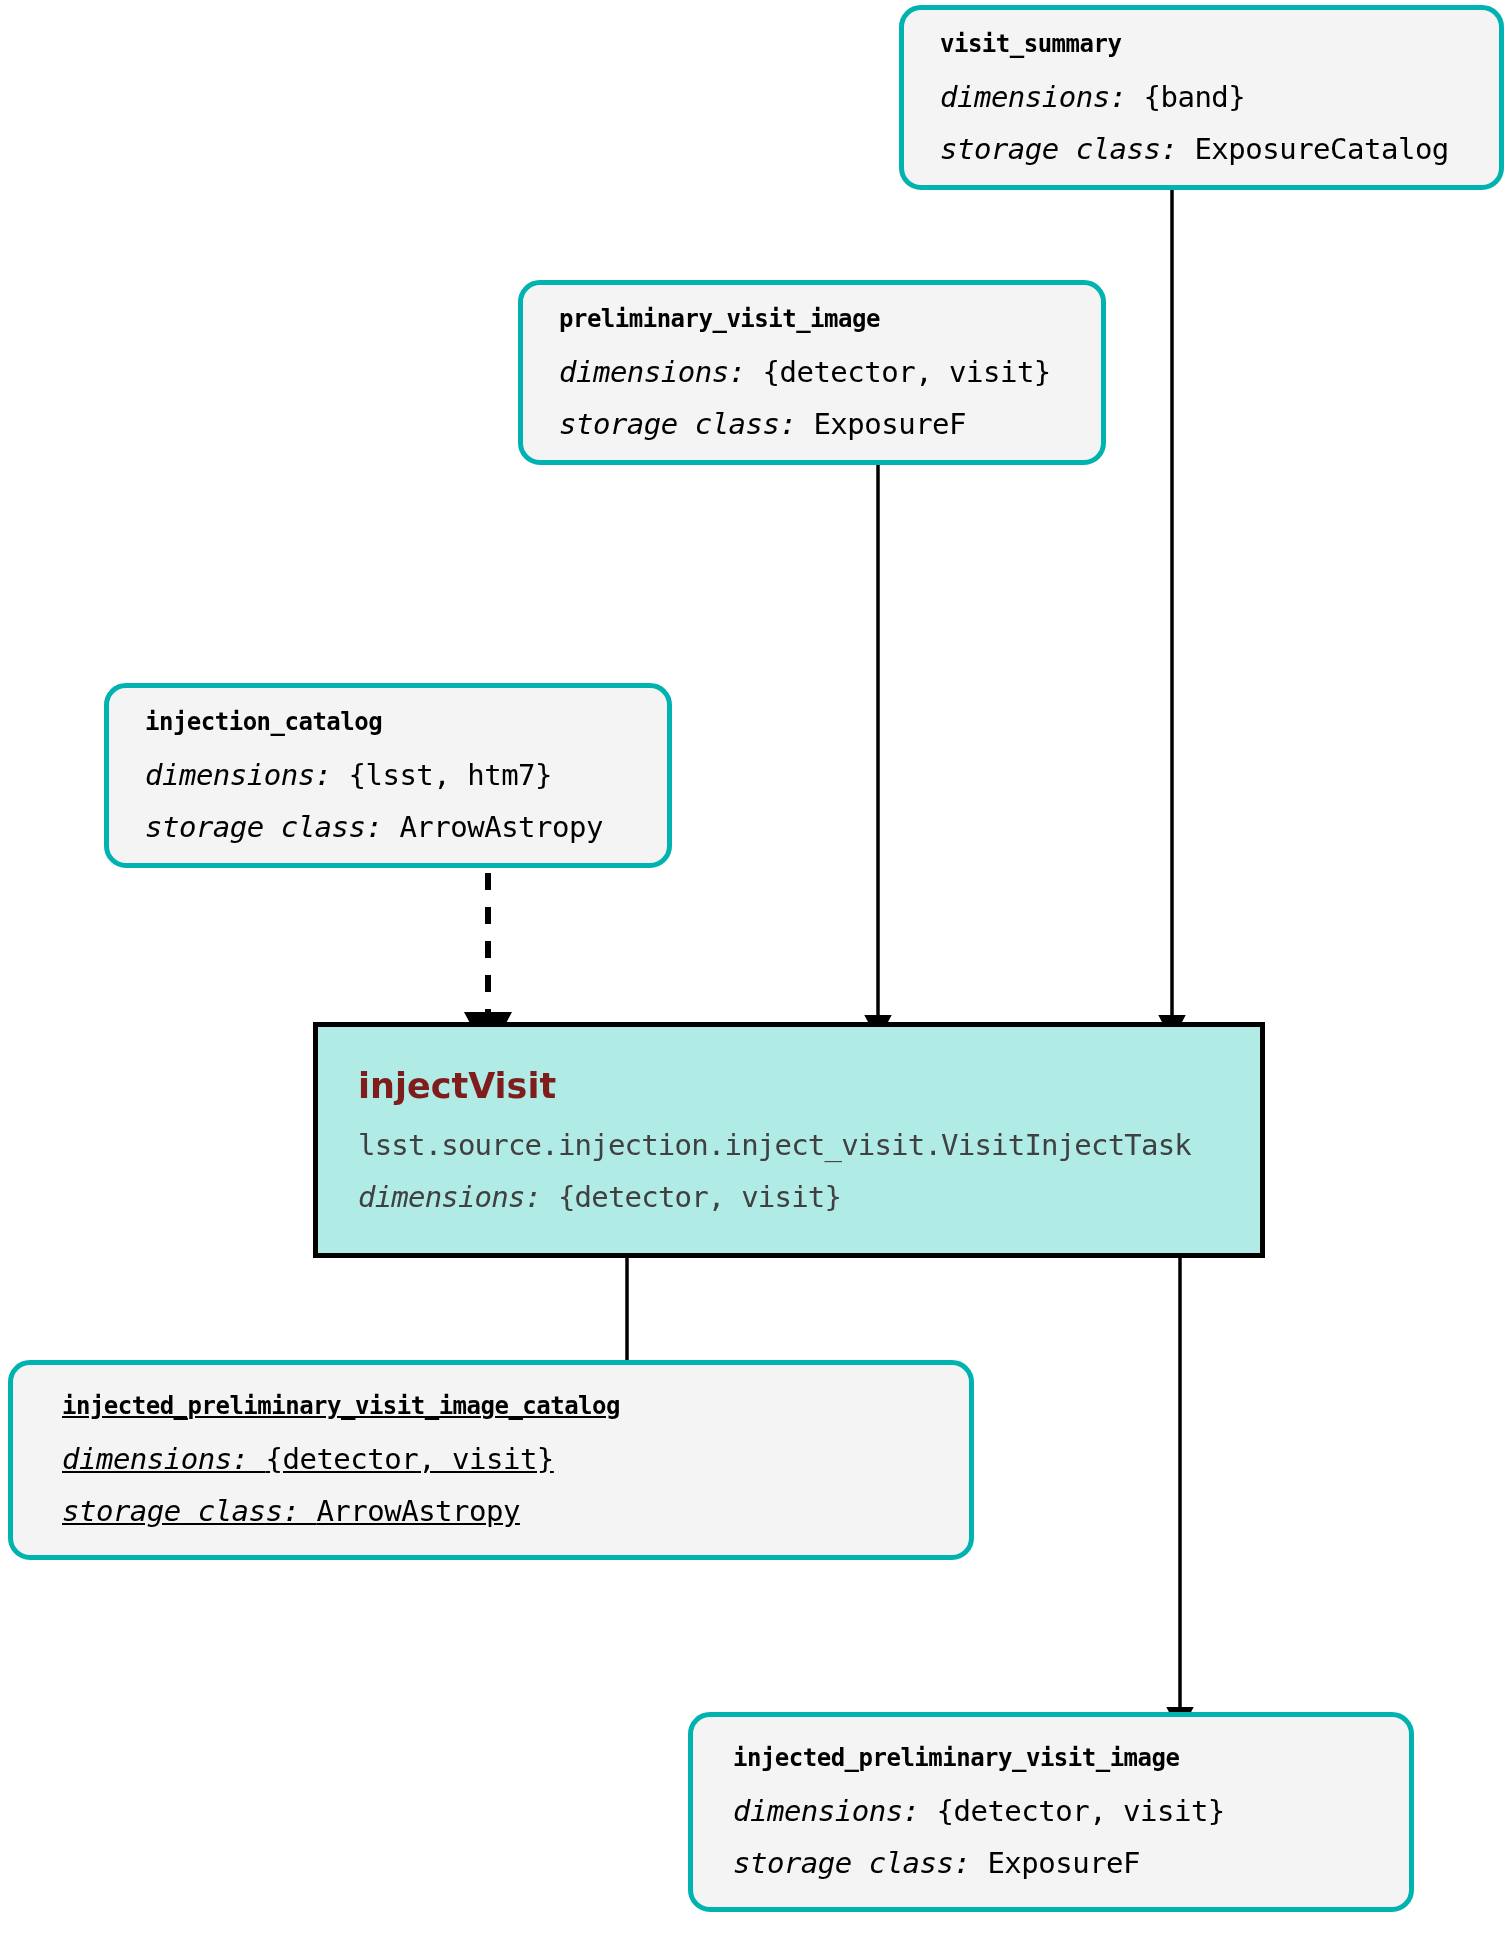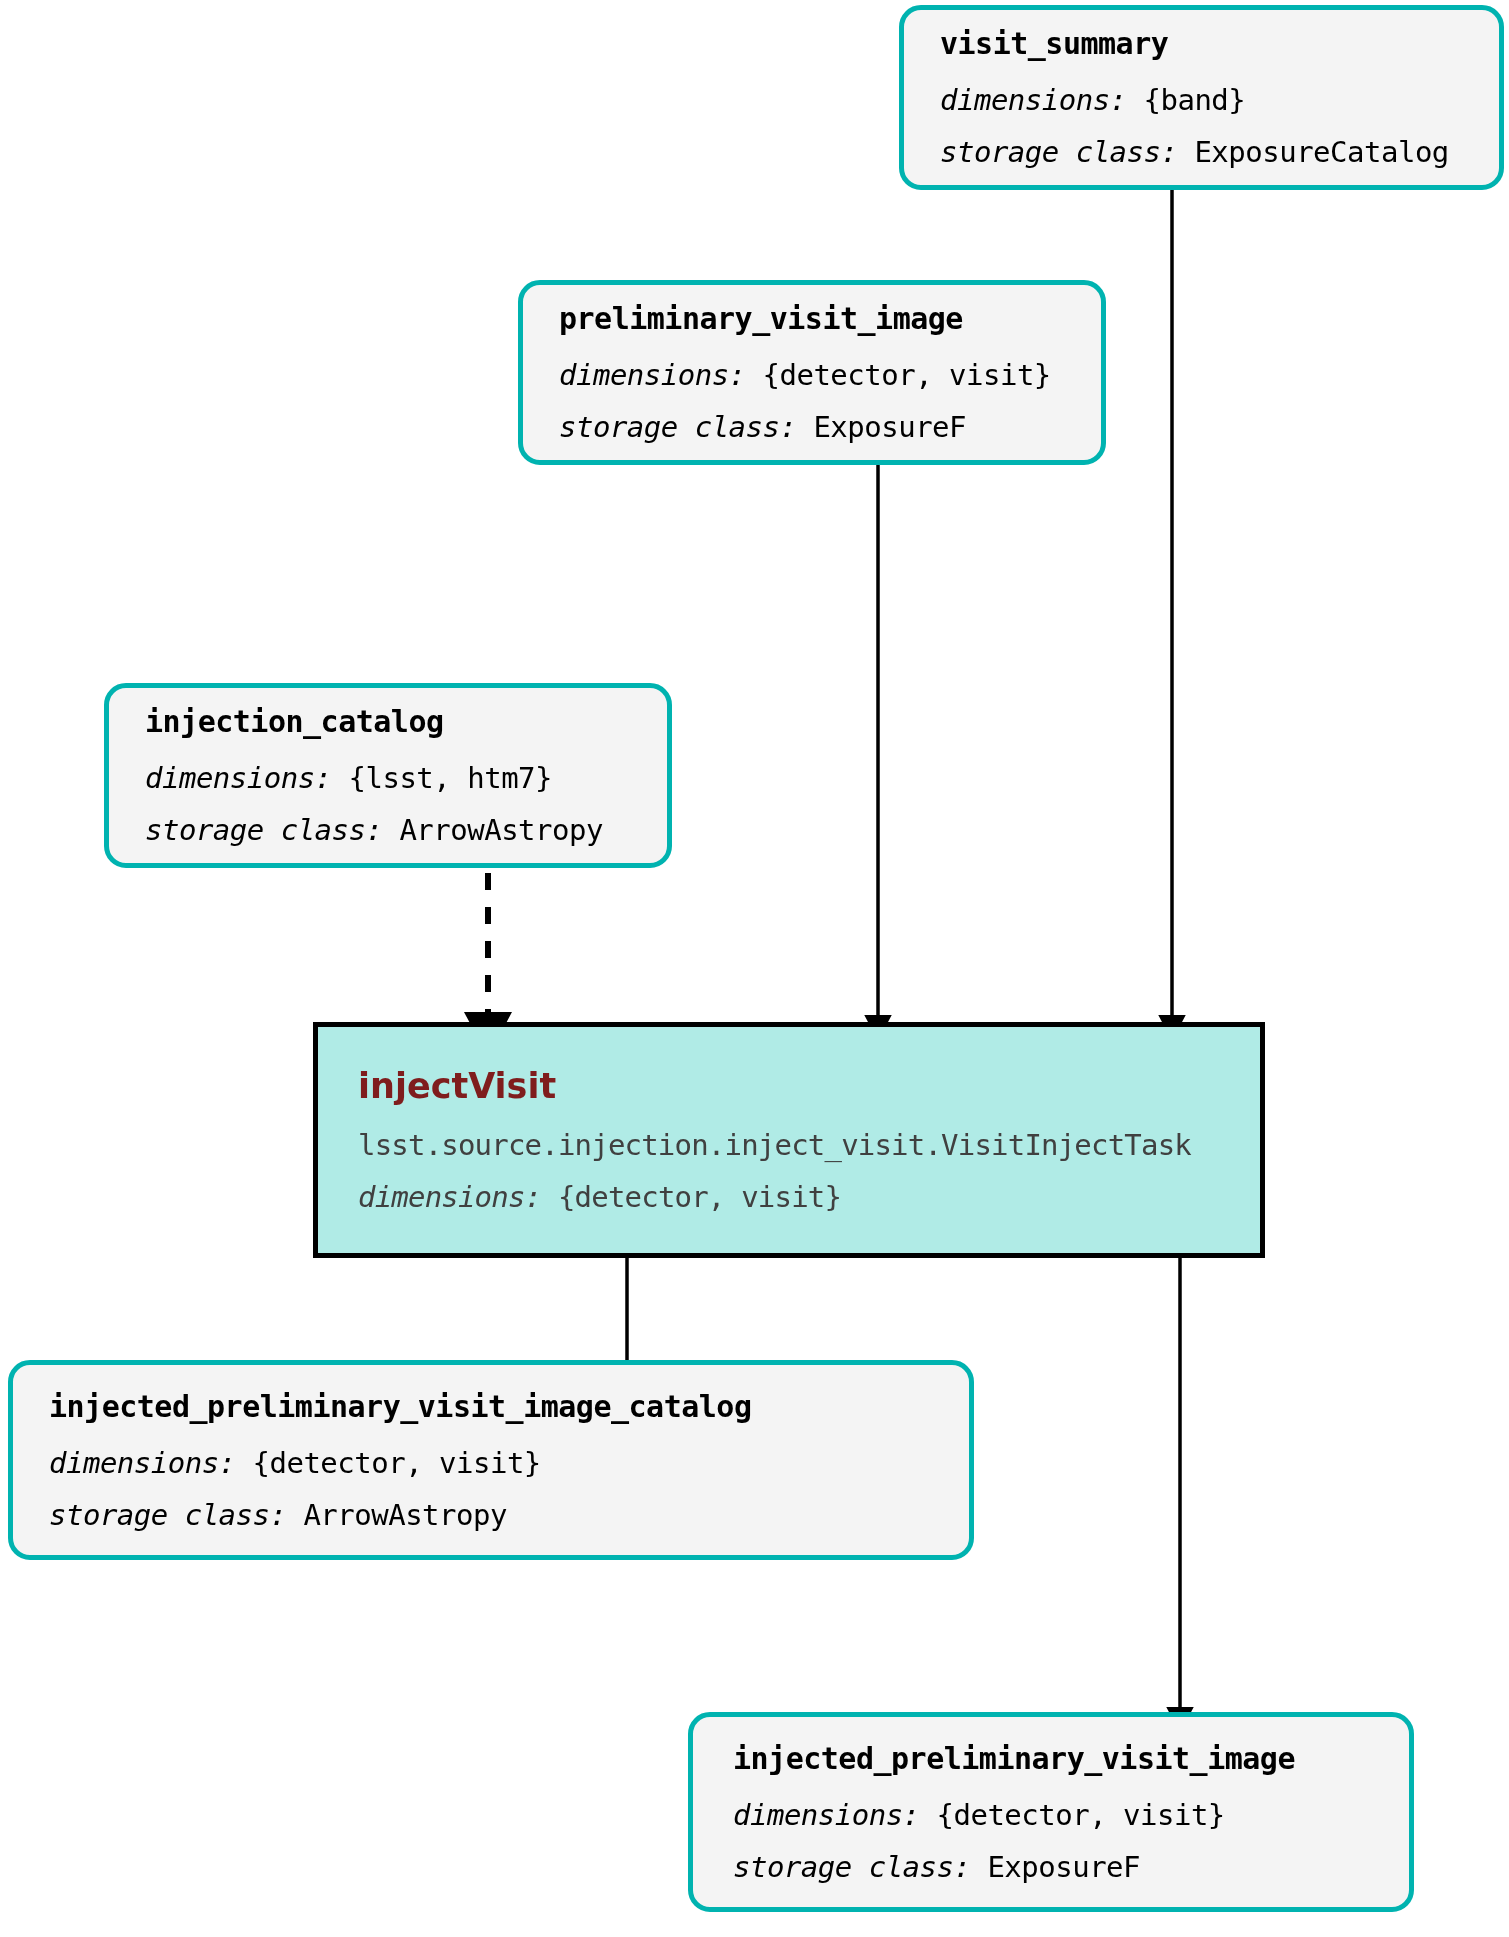--- a/index.html
+++ b/index.html
@@ -35,21 +35,21 @@
     border: 5px solid #00b3b0;
     border-radius: 22px;
     display: flex;
     flex-direction: column;
     justify-content: center;
     z-index: 2;
   }
   .node .title {
     font-family: "DejaVu Sans Mono", monospace;
     font-weight: bold;
-    font-size: 30px;
+    font-size: 24px;
     color: #000000;
     letter-spacing: -0.5px;
     white-space: nowrap;
   }
   .node .row {
     font-family: "DejaVu Sans Mono", monospace;
     font-size: 29px;
     color: #000000;
     white-space: nowrap;
     letter-spacing: -0.5px;
@@ -173,21 +173,21 @@
       <div class="row">lsst.source.injection.inject_visit.VisitInjectTask</div>
       <div class="gap-s"></div>
       <div class="row">
         <span class="k">dimensions: </span>
         <span class="v">{detector, visit}</span>
       </div>
     </div>
   </div>
 
   <div class="node" style="left:8px; top:1360px; width:966px; height:200px;">
-    <div class="pad" style="padding-left:36px;">
+    <div class="pad" style="padding-left:49px;text-decoration:underline;">
       <div class="title">injected_preliminary_visit_image_catalog</div>
       <div class="gap"></div>
       <div class="row">
         <span class="k">dimensions: </span>
         <span class="v">{detector, visit}</span>
       </div>
       <div class="gap-s"></div>
       <div class="row">
         <span class="k">storage class: </span>
         <span class="v">ArrowAstropy</span>

